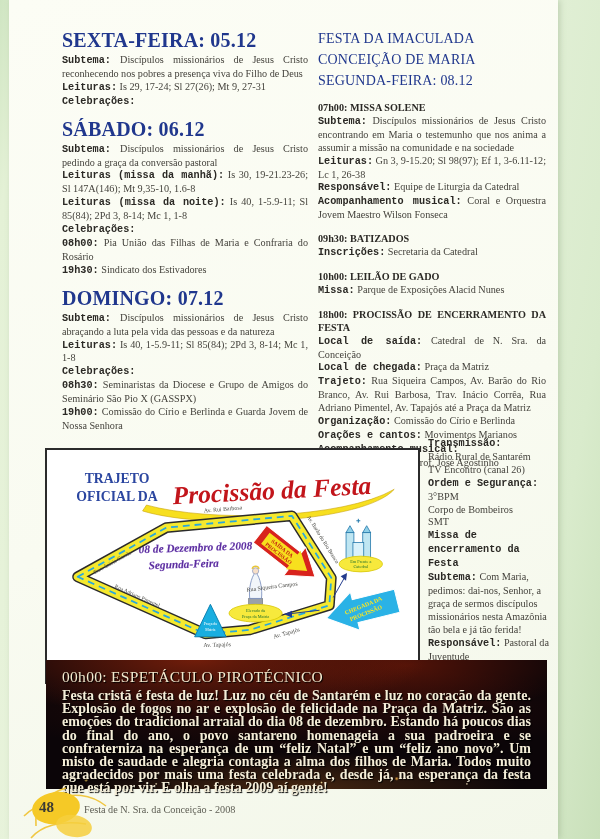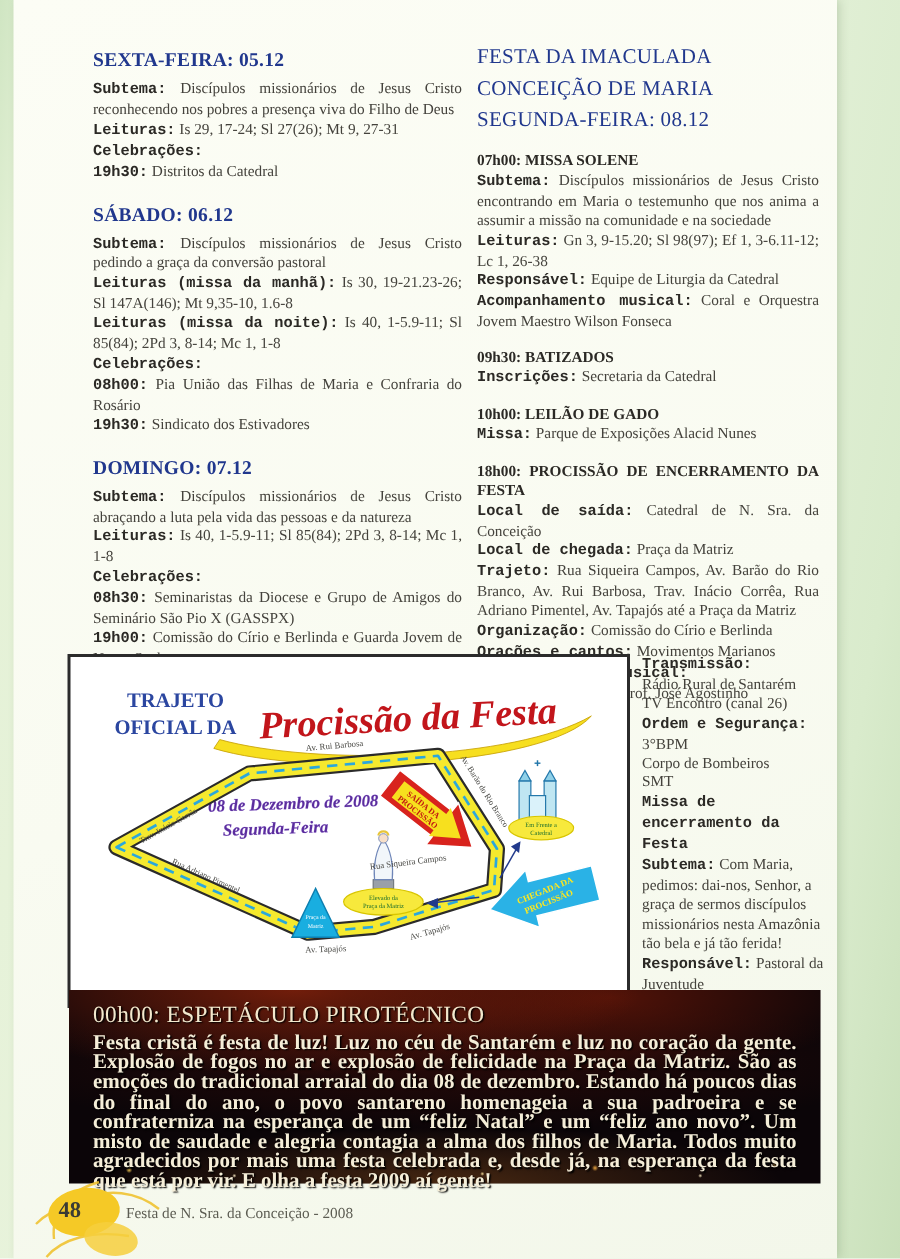--- a/index.html
+++ b/index.html
@@ -12,32 +12,32 @@
     position:absolute;left:9px;top:0;width:549px;height:839px;
     background:linear-gradient(160deg,#fcfdf5 0%,#f9fbf1 55%,#f3f7ea 100%);
     box-shadow:2px 0 6px rgba(90,120,80,.25);
   }
   
   .col{position:absolute;color:#44423c;font-size:10.2px;line-height:12.9px;text-align:justify;}
   #left-col{left:62px;top:30px;width:246px;}
   #right-col{left:318px;top:28px;width:228px;}
   #right-col-narrow{left:428px;top:437px;width:126px;text-align:left;}
   .section-title{
-    font-size:13px;line-height:20px;font-weight:bold;color:#20378d;
+    font-size:20px;line-height:20px;font-weight:bold;color:#20378d;
     margin:10px 0 4px 0;letter-spacing:.2px;
   }
   .section:first-child .section-title{margin-top:0;}
   .big-title{font-size:14px;line-height:21px;font-weight:normal;color:#20378d;letter-spacing:.2px;text-align:left;}
   .tline b{color:#2b2925;font-family:Liberation Mono, monospace;}
   .event{margin-top:11px;}
   .event-h{font-weight:bold;color:#2b2925;}
   .narrow .tline{margin:0;}
   
   .map-box{
-    position:absolute;left:45px;top:436px;width:375px;height:236px;
+    position:absolute;left:45px;top:448px;width:375px;height:236px;
     background:#ffffff;border:2px solid #2b2b2b;box-sizing:border-box;
   }
   .map-box svg{display:block;width:100%;height:100%;}
   
   .banner{
     position:absolute;left:46px;top:660px;width:501px;height:129px;box-sizing:border-box;
     padding:7px 16px 6px 16px;
     background:
       radial-gradient(circle 3px at 8% 93%, rgba(255,210,90,.95), transparent 70%),
       radial-gradient(circle 2px at 22% 96%, rgba(255,240,200,.9), transparent 70%),
@@ -69,21 +69,20 @@
 <body>
 
 <div class="sheet"></div>
 
 <div id="left-col" class="col">
     <div class="section">
       <div class="section-title">SEXTA-FEIRA: 05.12</div>
       <div class="tline"><b>Subtema:</b><span> Discípulos missionários de Jesus Cristo reconhecendo nos pobres a presença viva do Filho de Deus</span></div>
       <div class="tline"><b>Leituras:</b><span> Is 29, 17-24; Sl 27(26); Mt 9, 27-31</span></div>
       <div class="tline"><b>Celebrações:</b></div>
-      <div class="tline"><b>19h30:</b><span> Distritos da Catedral</span></div>
     </div>
     <div class="section">
       <div class="section-title">SÁBADO: 06.12</div>
       <div class="tline"><b>Subtema:</b><span> Discípulos missionários de Jesus Cristo pedindo a graça da conversão pastoral</span></div>
       <div class="tline"><b>Leituras (missa da manhã):</b><span> Is 30, 19-21.23-26; Sl 147A(146); Mt 9,35-10, 1.6-8</span></div>
       <div class="tline"><b>Leituras (missa da noite):</b><span> Is 40, 1-5.9-11; Sl 85(84); 2Pd 3, 8-14; Mc 1, 1-8</span></div>
       <div class="tline"><b>Celebrações:</b></div>
       <div class="tline"><b>08h00:</b><span> Pia União das Filhas de Maria e Confraria do Rosário</span></div>
       <div class="tline"><b>19h30:</b><span> Sindicato dos Estivadores</span></div>
     </div>

